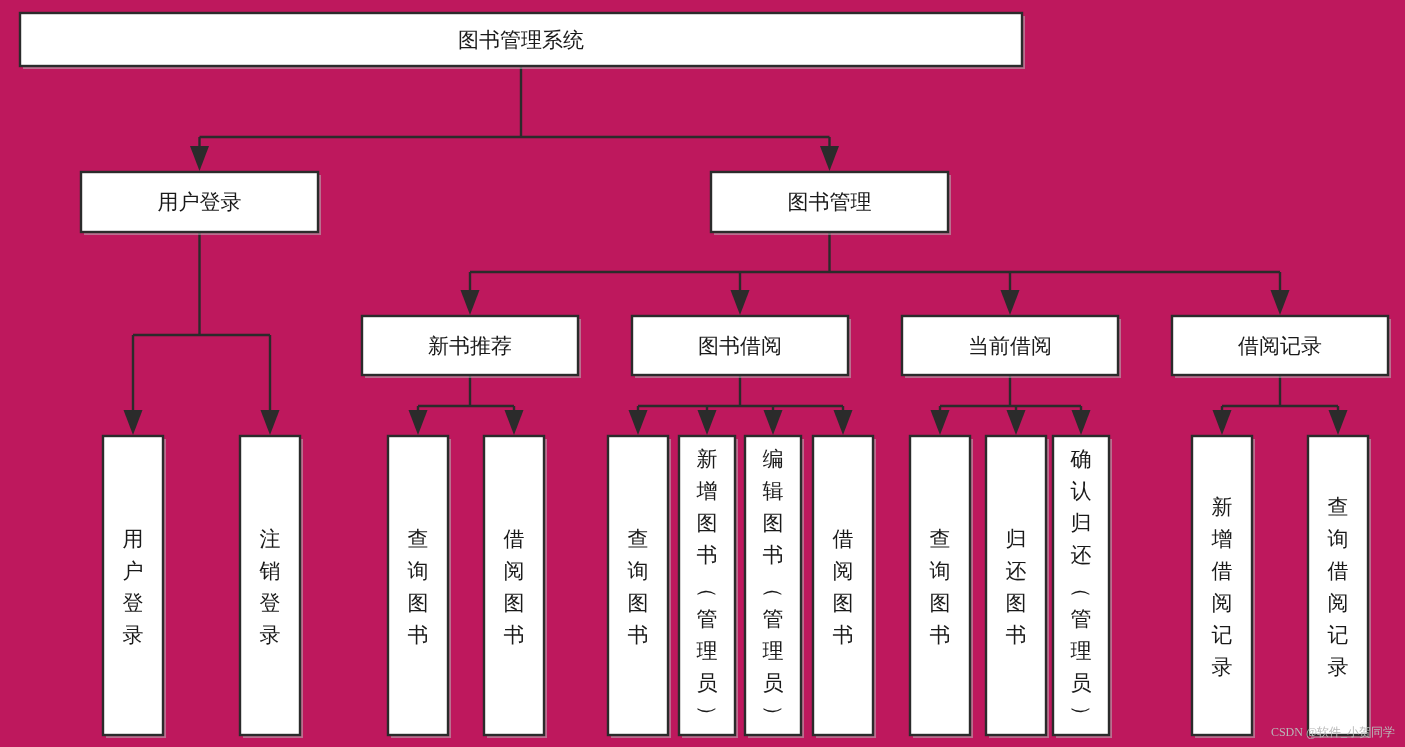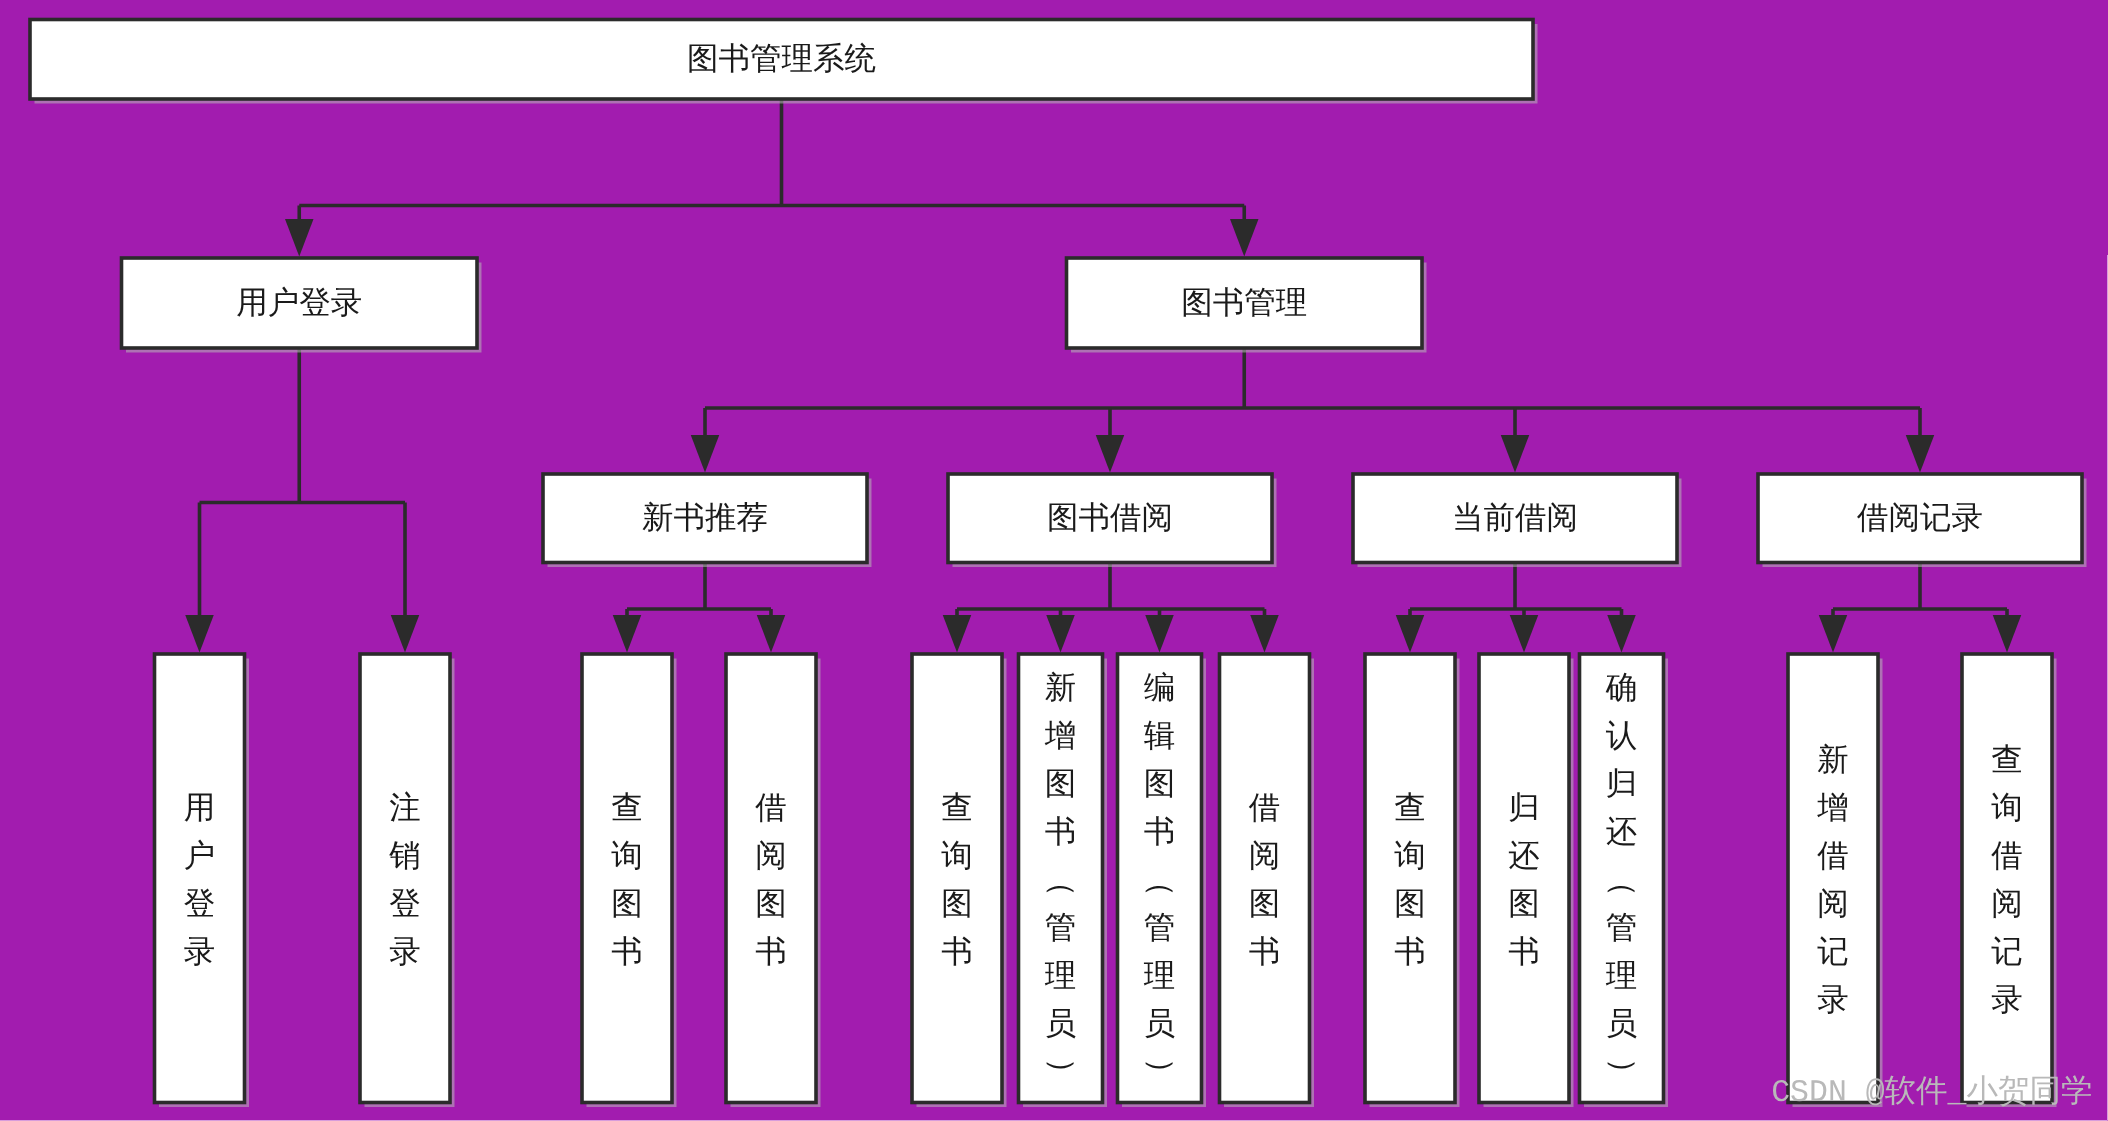--- a/index.html
+++ b/index.html
@@ -7,21 +7,21 @@
     padding: 0;
     background: #ffffff;
   }
   body {
     font-family: "DejaVu Sans", "Liberation Sans", sans-serif;
   }
   #diagram-root {
     position: relative;
     width: 1405px;
     height: 747px;
-    background: #a21caf;
+    background: #be185d;
     overflow: hidden;
   }
   svg.diagram-canvas {
     position: absolute;
     top: 0;
     left: 0;
     width: 1405px;
     height: 747px;
     display: block;
   }
@@ -55,22 +55,22 @@
   .node-label-vertical {
     fill: #1a1a1a;
     font-family: "DejaVu Sans", "Liberation Sans", sans-serif;
     font-size: 21px;
     text-anchor: middle;
   }
   .watermark-text {
     position: absolute;
     right: 10px;
     bottom: 6px;
-    font-family: Liberation Mono, monospace;
-    font-size: 21px;
+    font-family: Liberation Serif, serif;
+    font-size: 12px;
     color: #b9b9b9;
     white-space: nowrap;
     user-select: none;
   }
 </style>
 </head>
 <body>
 
 <div id="diagram-root">
   <svg class="diagram-canvas" viewBox="0 0 1405 747">

